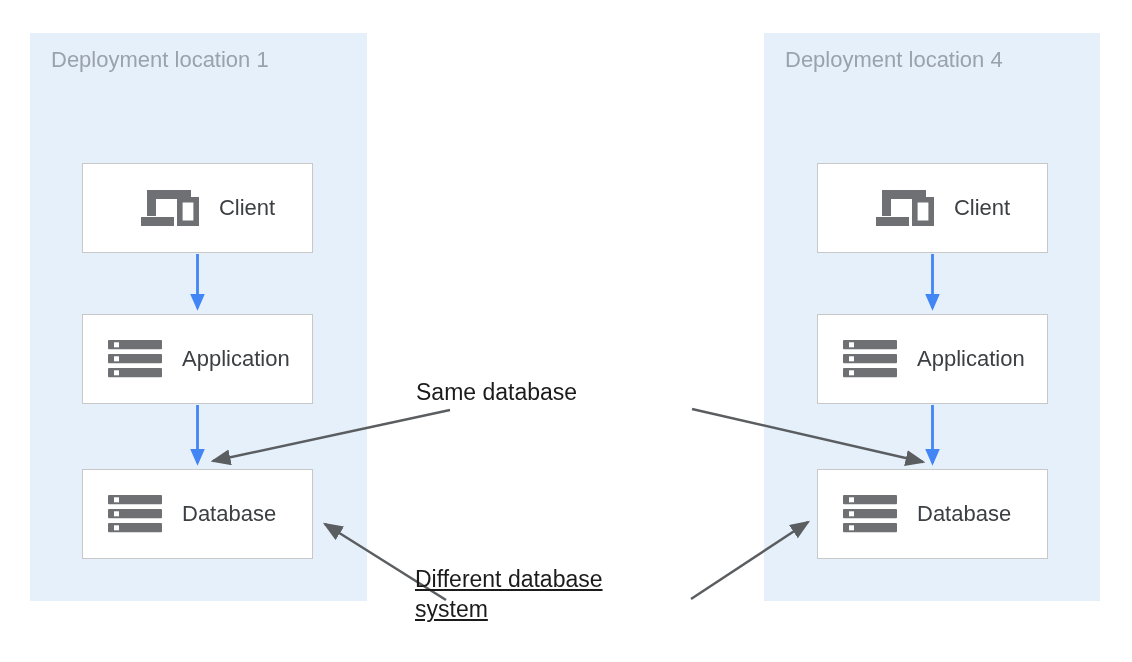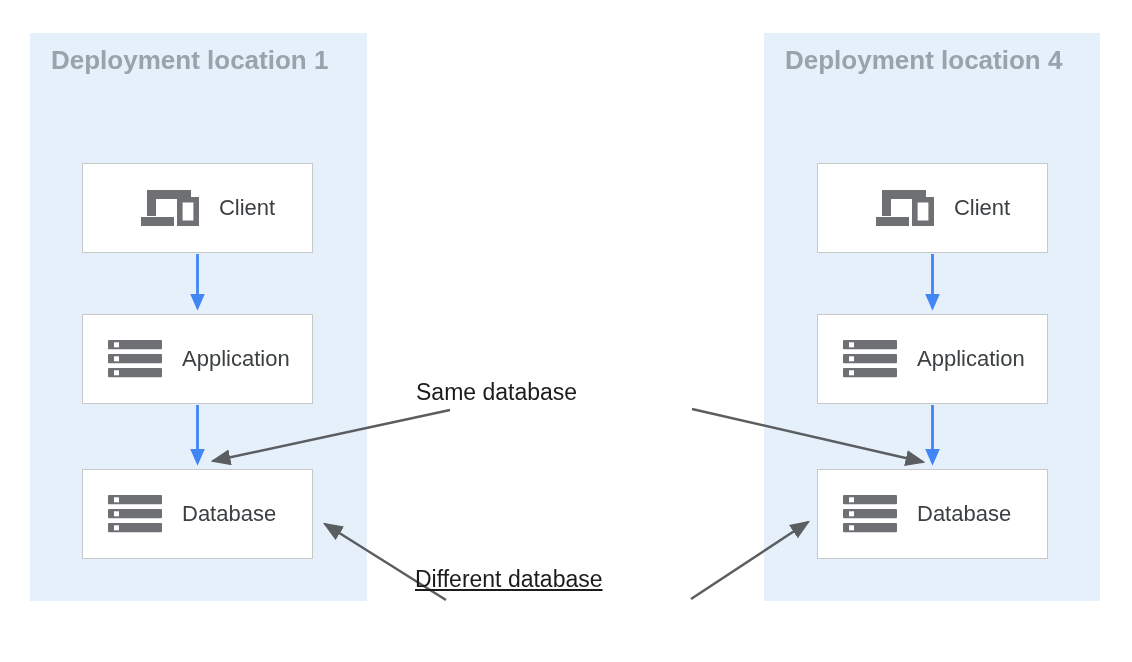--- a/index.html
+++ b/index.html
@@ -13,25 +13,24 @@
   .panel{
     position:absolute;
     top:33px;height:568px;
     background:var(--panel-bg,#e6f0fb);
   }
   .panel.left{left:30px;width:337px;}
   .panel.right{left:764px;width:336px;}
   .panel-title{
     position:absolute;
     left:21px;top:12px;
-    font-size:26px;
+    font-size:22px;
     line-height:30px;
     color:var(--panel-title,#9aa2ab);
     white-space:nowrap;
-    font-weight:bold;
   }
   .node{
     position:absolute;
     width:231px;height:90px;
     background:var(--box-bg,#ffffff);
     border:1px solid var(--box-border,#c8c8c8);
     box-sizing:border-box;
     display:flex;
     align-items:center;
     padding-left:19px;
@@ -213,15 +212,16 @@
     <path class="ann-arrow" d="M446 600 L325 524" marker-end="url(#annHead)"></path>
     <path class="ann-arrow" d="M691 599 L808 522" marker-end="url(#annHead)"></path>
   </svg>
 
   <div class="annotation same">
     <div>Same database</div>
   </div>
 
   <div class="annotation different">
     <div>Different database</div>
+    <div>system</div>
   </div>
 
 </div>
 
 </body></html>

